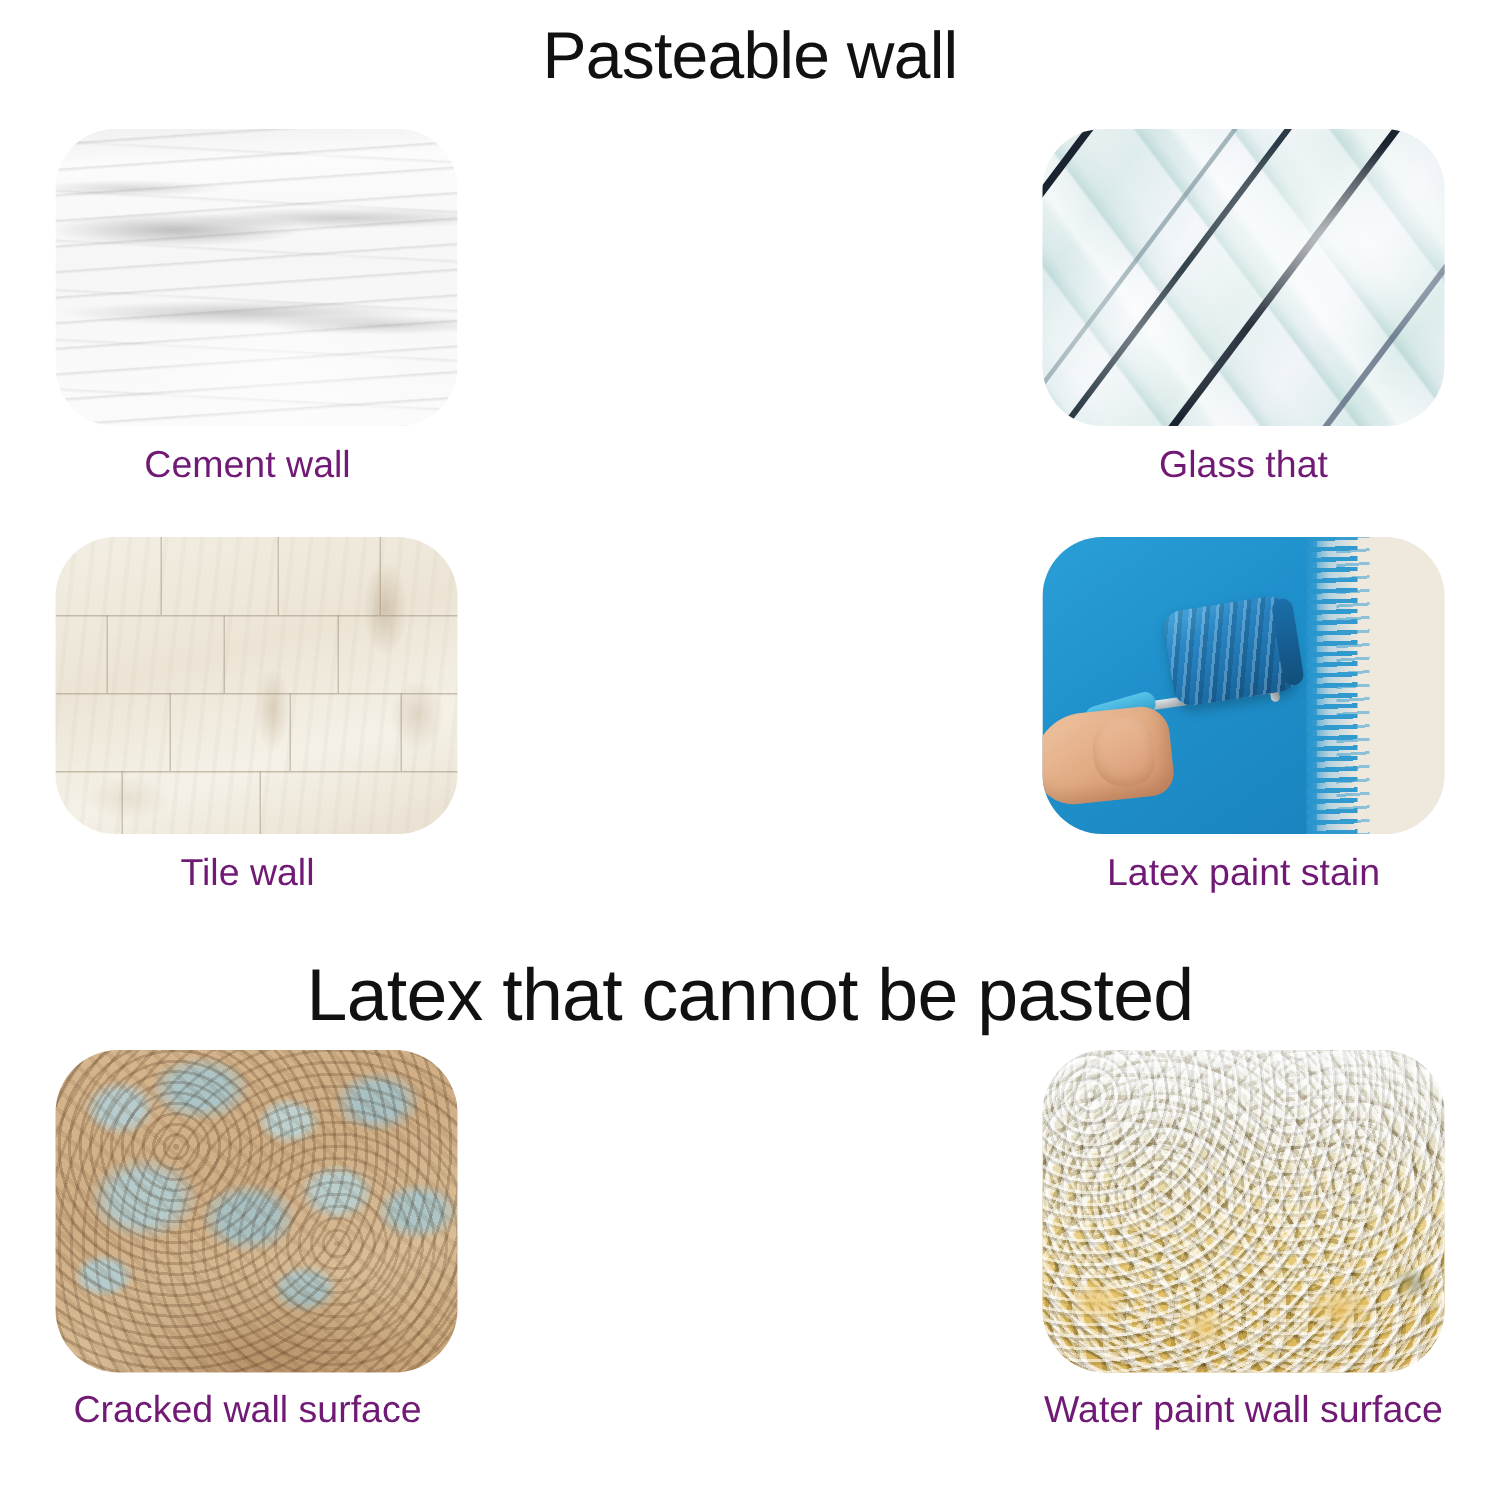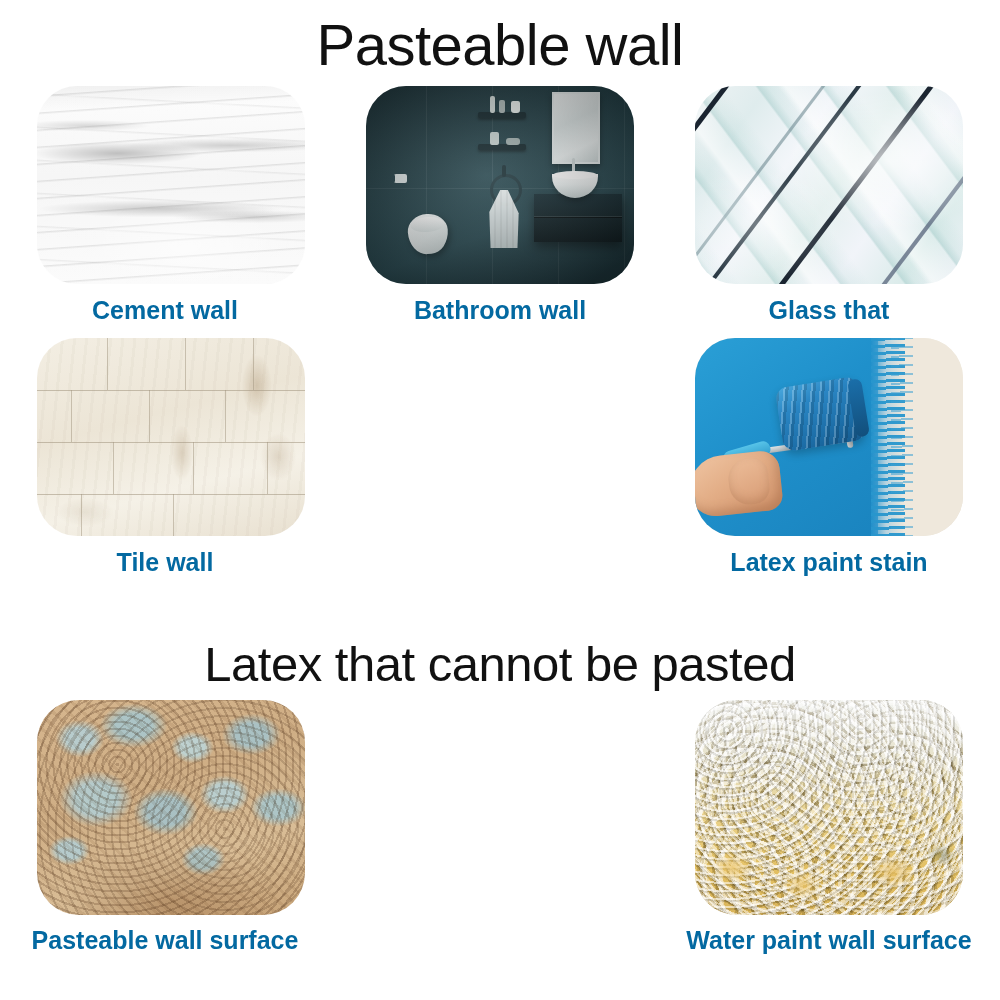--- a/index.html
+++ b/index.html
@@ -17,31 +17,31 @@
     width:100%;
     text-align:center;
     color:#111111;
     font-weight:400;
     letter-spacing:-0.5px;
     line-height:1;
     white-space:nowrap;
   }
   #title-pasteable{
     position:absolute;left:0;top:16px;
-    font-size:58px;
+    font-size:44px;
   }
   #title-cannot{
     position:absolute;left:0;top:640px;
     font-size:49px;
   }
 
   
   .grid{position:absolute;left:0;width:1000px;}
   #row1{top:86px;}
-  #row2{top:338px;text-align:right;}
+  #row2{top:358px;text-align:right;}
   #row3{top:700px;}
   .row{
     display:flex;
     width:1000px;
     justify-content:space-between;
     padding:0 28px;
     box-sizing:border-box;
   }
   .cell{
     width:286px;
@@ -53,22 +53,22 @@
     width:268px;height:198px;
     border-radius:40px;
     overflow:hidden;
     position:relative;
     background:#eee;
   }
   #row3 .thumb{height:215px;border-radius:42px;}
   .cell-label{
     margin-top:13px;
     font-size:25px;
-    color:#0369a1;
-    font-weight:700;
+    color:#701a75;
+    font-weight:400;
     white-space:nowrap;
     line-height:1.1;
   }
   #row3 .cell-label{margin-top:12px;font-size:25px;}
   .cell:nth-child(1) .cell-label{transform:translateX(-6px);}
 
   
 
   
   .tex-cement{
@@ -447,42 +447,20 @@
   <div class="section-title" id="title-pasteable">Pasteable wall</div>
 
   <div class="grid" id="row1">
     <div class="row">
 
       <div class="cell">
         <div class="thumb tex-cement"></div>
         <div class="cell-label">Cement wall</div>
       </div>
 
-      <div class="cell">
-        <div class="thumb tex-bathroom">
-          <div class="bath-tiles"></div>
-          <div class="mirror"></div>
-          <div class="bath-shelf s1"></div>
-          <div class="bath-shelf s2"></div>
-          <div class="bottle b1"></div>
-          <div class="bottle b2"></div>
-          <div class="bottle b3"></div>
-          <div class="bottle b4"></div>
-          <div class="bottle b5"></div>
-          <div class="tp"></div>
-          <div class="towel-ring"></div>
-          <div class="towel"></div>
-          <div class="toilet"></div>
-          <div class="vanity"></div>
-          <div class="faucet"></div>
-          <div class="basin"></div>
-          <div class="bath-vignette"></div>
-        </div>
-        <div class="cell-label">Bathroom wall</div>
-      </div>
 
       <div class="cell">
         <div class="thumb tex-glass">
           <div class="glass-mullions">
             <i class="m1"></i>
               <i class="m2"></i>
               <i class="m3"></i>
               <i class="m4"></i>
               <i class="m5"></i>
           </div>
@@ -539,21 +517,21 @@
     </div>
   </div>
 
   <div class="section-title" id="title-cannot">Latex that cannot be pasted</div>
 
   <div class="grid" id="row3">
     <div class="row">
 
       <div class="cell">
         <div class="thumb tex-shed"></div>
-        <div class="cell-label">Pasteable wall surface</div>
+        <div class="cell-label">Cracked wall surface</div>
       </div>
 
 
       <div class="cell">
         <div class="thumb tex-water"></div>
         <div class="cell-label">Water paint wall surface</div>
       </div>
 
     </div>
   </div>

